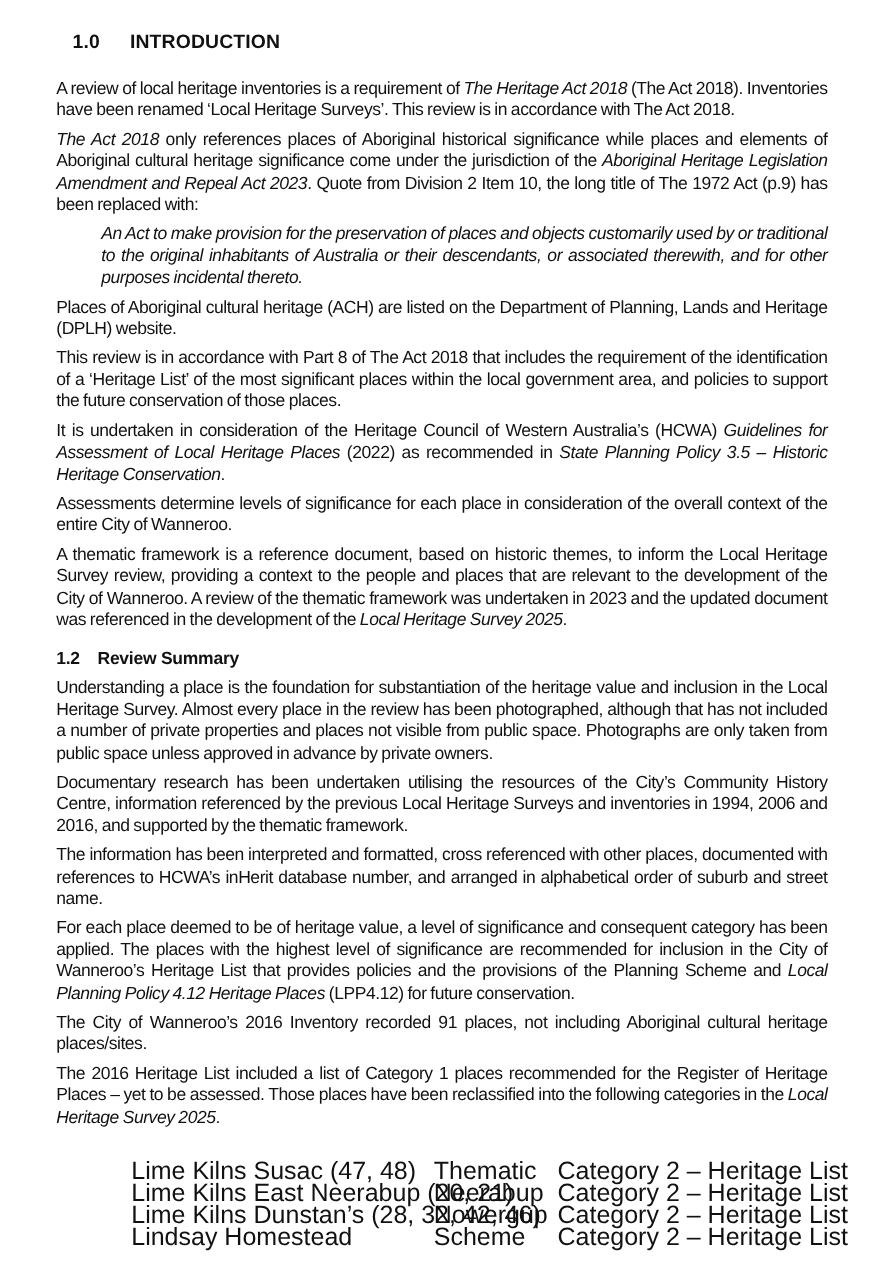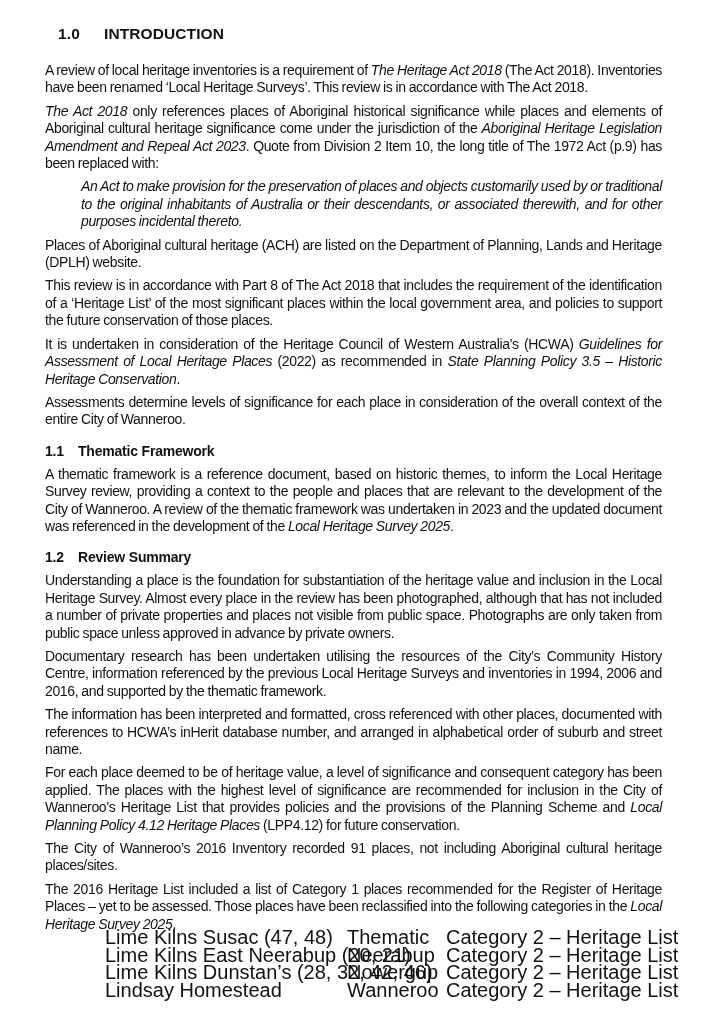--- a/index.html
+++ b/index.html
@@ -45,23 +45,20 @@
     <div id="intro">
         <p><span>A review of local heritage inventories is a requirement of </span><em>The Heritage Act 2018</em><span> (The Act 2018). Inventories have been renamed ‘Local Heritage Surveys’.  This review is in accordance with The Act 2018.</span></p>
         <p><em>The Act 2018</em><span> only references places of Aboriginal historical significance while places and elements of Aboriginal cultural heritage significance come under the jurisdiction of the </span><em>Aboriginal Heritage Legislation Amendment and Repeal Act 2023</em><span>. Quote from Division 2 Item 10, the long title of The 1972 Act (p.9) has been replaced with:</span></p>
         <p class="quote"><em>An Act to make provision for the preservation of places and objects customarily used by or traditional to the original inhabitants of Australia or their descendants, or associated therewith, and for other purposes incidental thereto.</em></p>
         <p><span>Places of Aboriginal cultural heritage (ACH) are listed on the Department of Planning, Lands and Heritage (DPLH) website.</span></p>
         <p><span>This review is in accordance with Part 8 of The Act 2018 that includes the requirement of the identification of a ‘Heritage List’ of the most significant places within the local government area, and policies to support the future conservation of those places.</span></p>
         <p><span>It is undertaken in consideration of the Heritage Council of Western Australia’s (HCWA) </span><em>Guidelines for Assessment of Local Heritage Places</em><span> (2022) as recommended in </span><em>State Planning Policy 3.5 – Historic Heritage Conservation</em><span>.</span></p>
         <p><span>Assessments determine levels of significance for each place in consideration of the overall context of the entire City of Wanneroo.</span></p>
       </div>
 
-    <h2>
-      <span class="num">1.1</span><span>Thematic Framework</span>
-    </h2>
     <div id="s11">
         <p><span>A thematic framework is a reference document, based on historic themes, to inform the Local Heritage Survey review, providing a context to the people and places that are relevant to the development of the City of Wanneroo.  A review of the thematic framework was undertaken in 2023 and the updated document was referenced in the development of the  </span><em>Local Heritage Survey 2025</em><span>.</span></p>
       </div>
 
     <h2>
       <span class="num">1.2</span><span>Review Summary</span>
     </h2>
     <div id="s12">
         <p><span>Understanding a place is the foundation for substantiation of the heritage value and inclusion in the Local Heritage Survey. Almost every place in the review has been photographed, although that has not included a number of private properties and places not visible from public space. Photographs are only taken from public space unless approved in advance by private owners.</span></p>
         <p><span>Documentary research has been undertaken utilising the resources of the City’s Community History Centre, information referenced by the previous Local Heritage Surveys and inventories in 1994, 2006 and 2016, and supported by the thematic framework.</span></p>
@@ -84,16 +81,16 @@
       <span class="c2">Neerabup</span>
       <span class="c3">Category 2 – Heritage List</span>
     </div>
     <div class="row">
       <span class="c1">Lime Kilns Dunstan’s (28, 32, 42, 46)</span>
       <span class="c2">Nowergup</span>
       <span class="c3">Category 2 – Heritage List</span>
     </div>
     <div class="row">
       <span class="c1">Lindsay Homestead</span>
-      <span class="c2">Wanneroo</span>
+      <span class="c2">Scheme</span>
       <span class="c3">Category 2 – Heritage List</span>
     </div>
   </div>
 
 </body></html>

